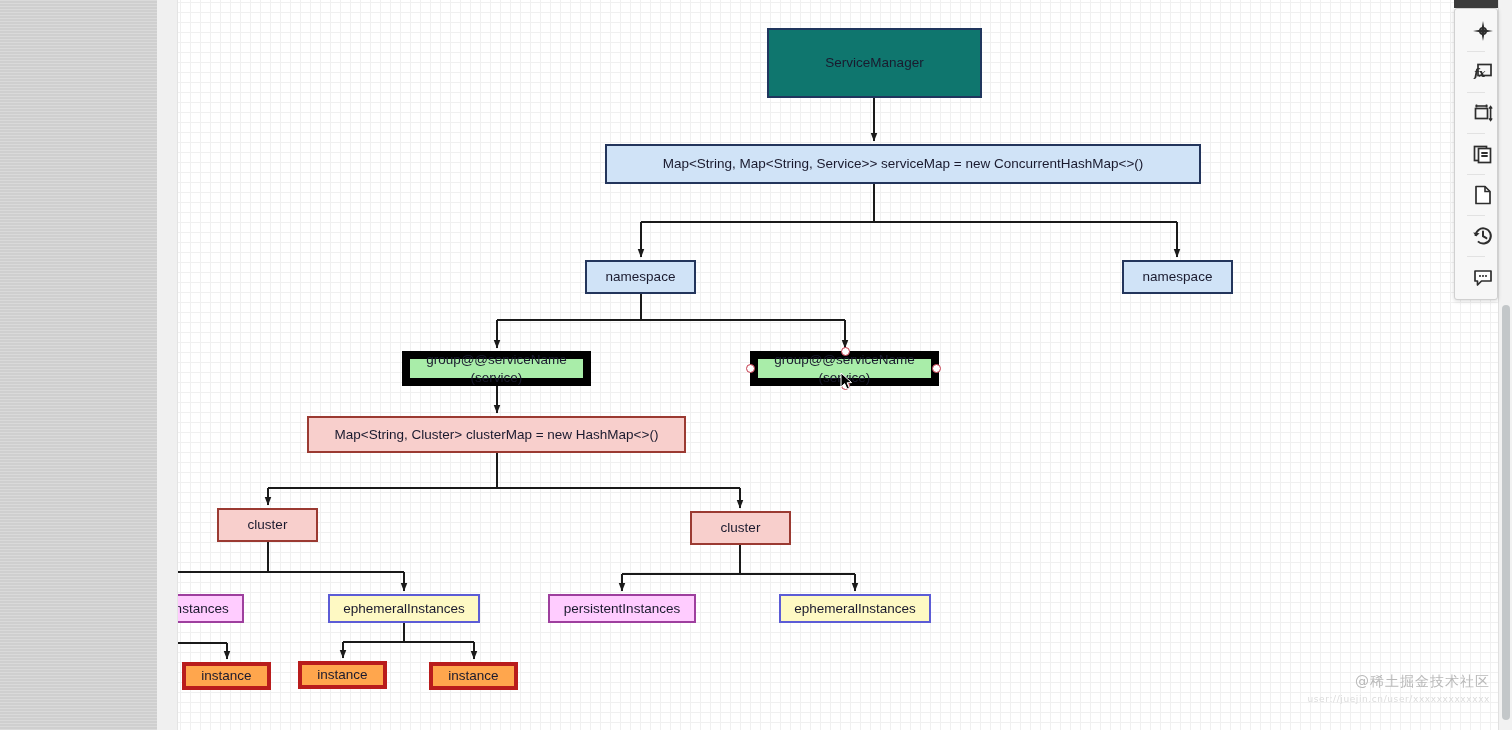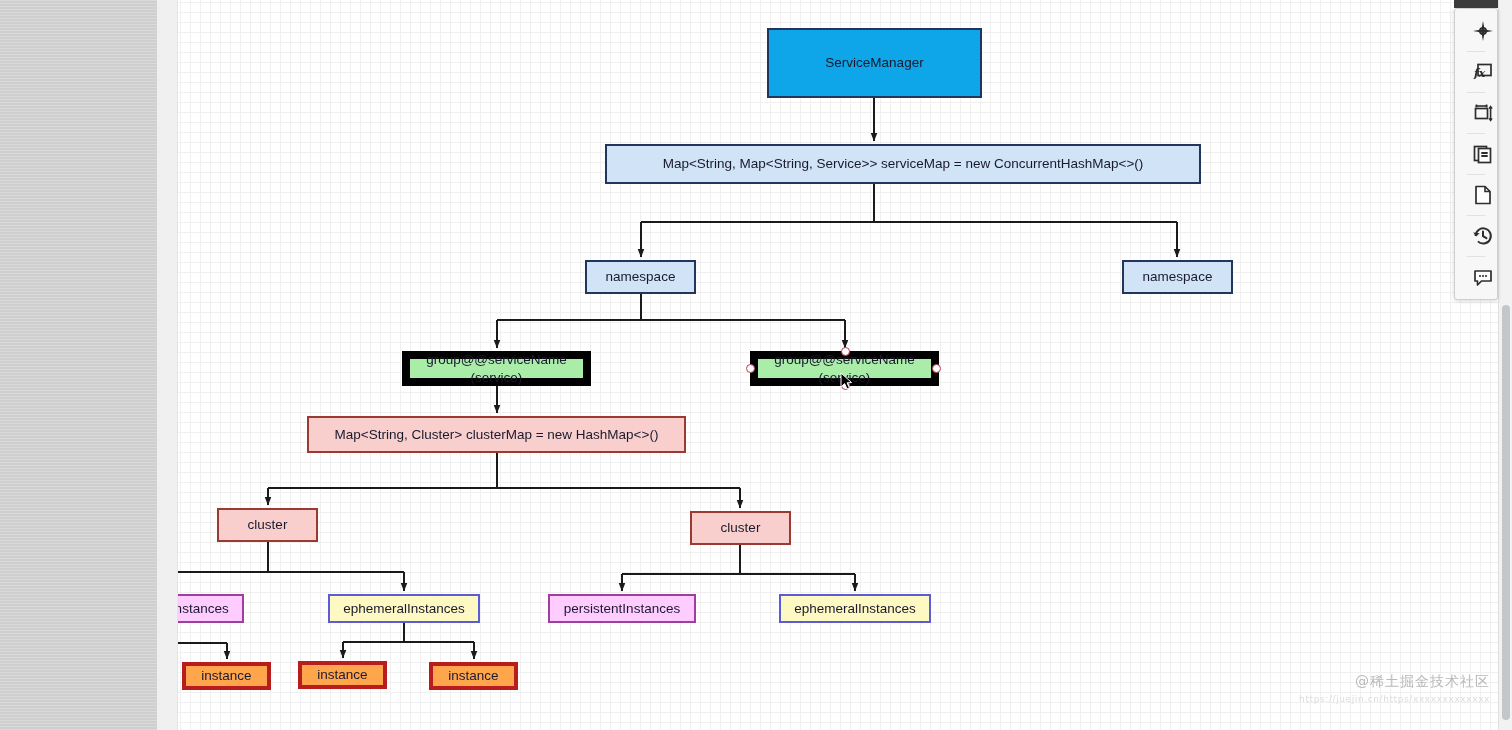--- a/index.html
+++ b/index.html
@@ -68,21 +68,21 @@
     align-items: center;
     justify-content: center;
     text-align: center;
     font-size: 13.5px;
     line-height: 1.28;
     color: #1a1a2e;
     z-index: 3;
     white-space: pre-line;
     padding: 0 6px;
   }
-  .n-root    { background: #0ea5e9; border: 2px solid #20365e; }
+  .n-root    { background: #0f766e; border: 2px solid #20365e; }
   .n-blue    { background: #d0e3f7; border: 2px solid #23355c; }
   .n-green   { background: #a9eda9; border: 8px solid #000000; }
   .n-red     { background: #f8cfcc; border: 2px solid #9b3a32; }
   .n-magenta { background: #ffccff; border: 2px solid #9e3f9e; }
   .n-purple  { background: #fef9c3; border: 2px solid #5c5cd6; }
   .n-orange  { background: #ffa64d; border: 4px solid #b91c1c; }
 
   
   .handle {
     position: absolute;
@@ -305,21 +305,21 @@
   <div class="node n-orange" style="left:429px; top:662px; width:89px; height:28px;">
     <span>instance</span>
   </div>
 
   <svg class="cursor" style="left:840px; top:372px;" width="14" height="20" viewBox="0 0 14 20">
     <path d="M1,1 L1,15 L4.6,11.6 L7,17 L9.4,15.9 L7.1,10.8 L11.6,10.6 z" fill="#000000" stroke="#ffffff" stroke-width="1"></path>
   </svg>
 
   <div class="watermark">
     <div class="wm-main">@稀土掘金技术社区</div>
-    <div class="wm-sub">https://juejin.cn/https/xxxxxxxxxxxxx</div>
+    <div class="wm-sub">user://juejin.cn/user/xxxxxxxxxxxxx</div>
   </div>
 
   <div class="topbar-strip"></div>
   <div class="toolbar">
 
     <div class="toolbar-item">
       <svg width="22" height="22" viewBox="0 0 22 22">
         <path d="M11,1 L12.6,9.4 L21,11 L12.6,12.6 L11,21 L9.4,12.6 L1,11 L9.4,9.4 z" fill="#2e2e2e"></path>
         <circle cx="11" cy="11" r="3.2" fill="none" stroke="#2e2e2e" stroke-width="1.6"></circle>
         <circle cx="11" cy="11" r="1.2" fill="#2e2e2e"></circle>

